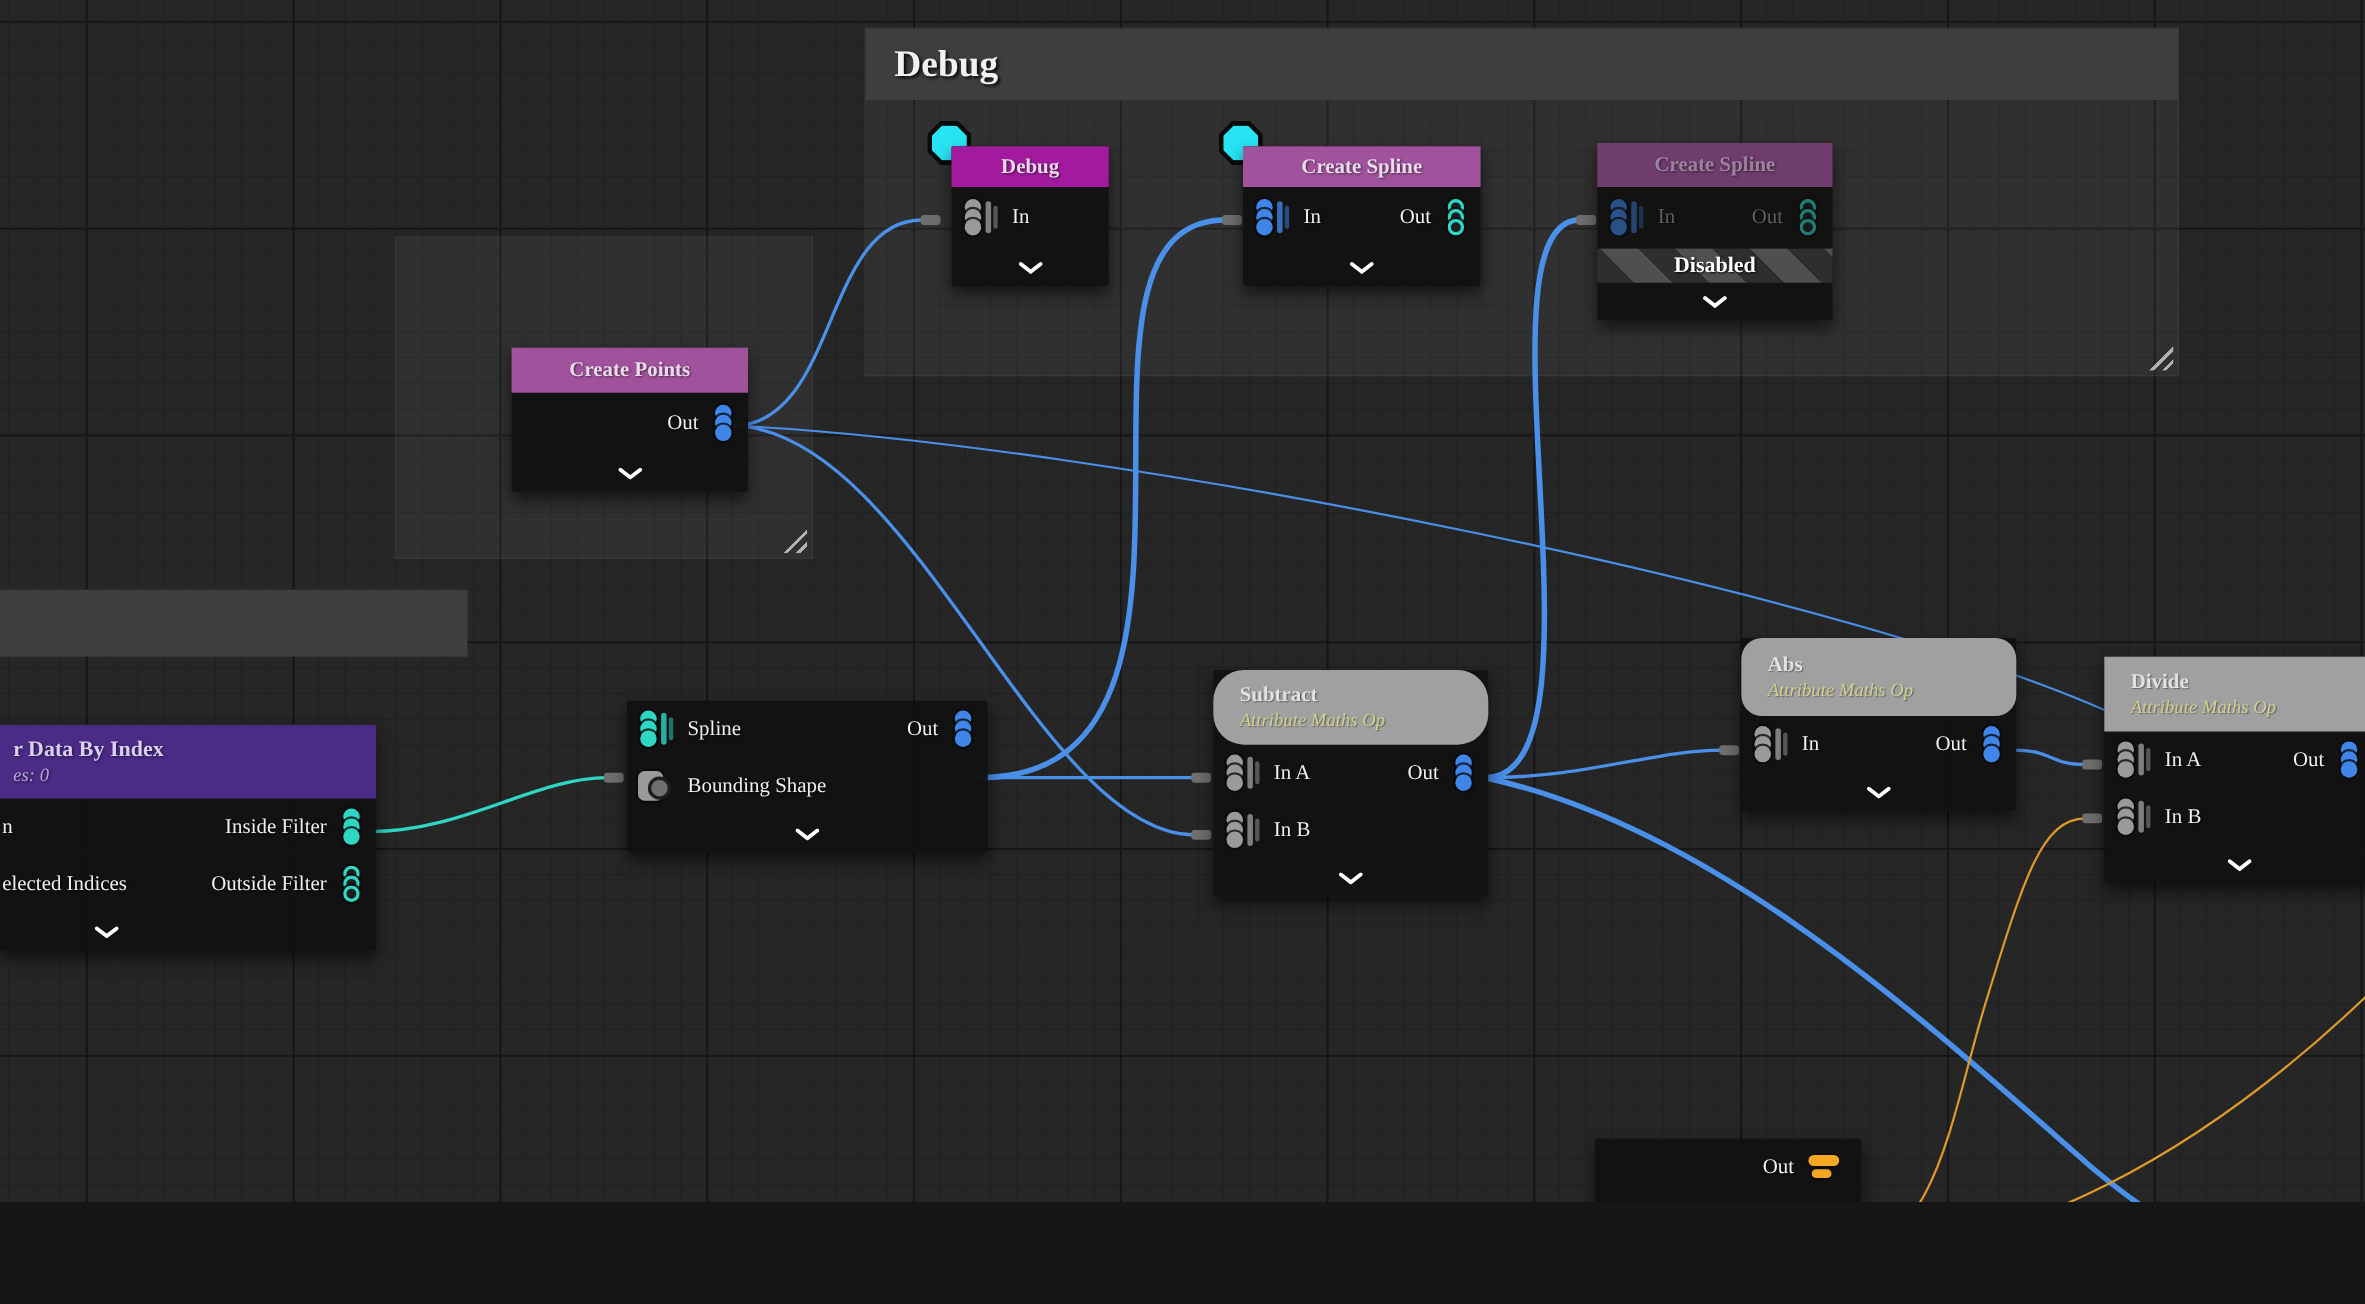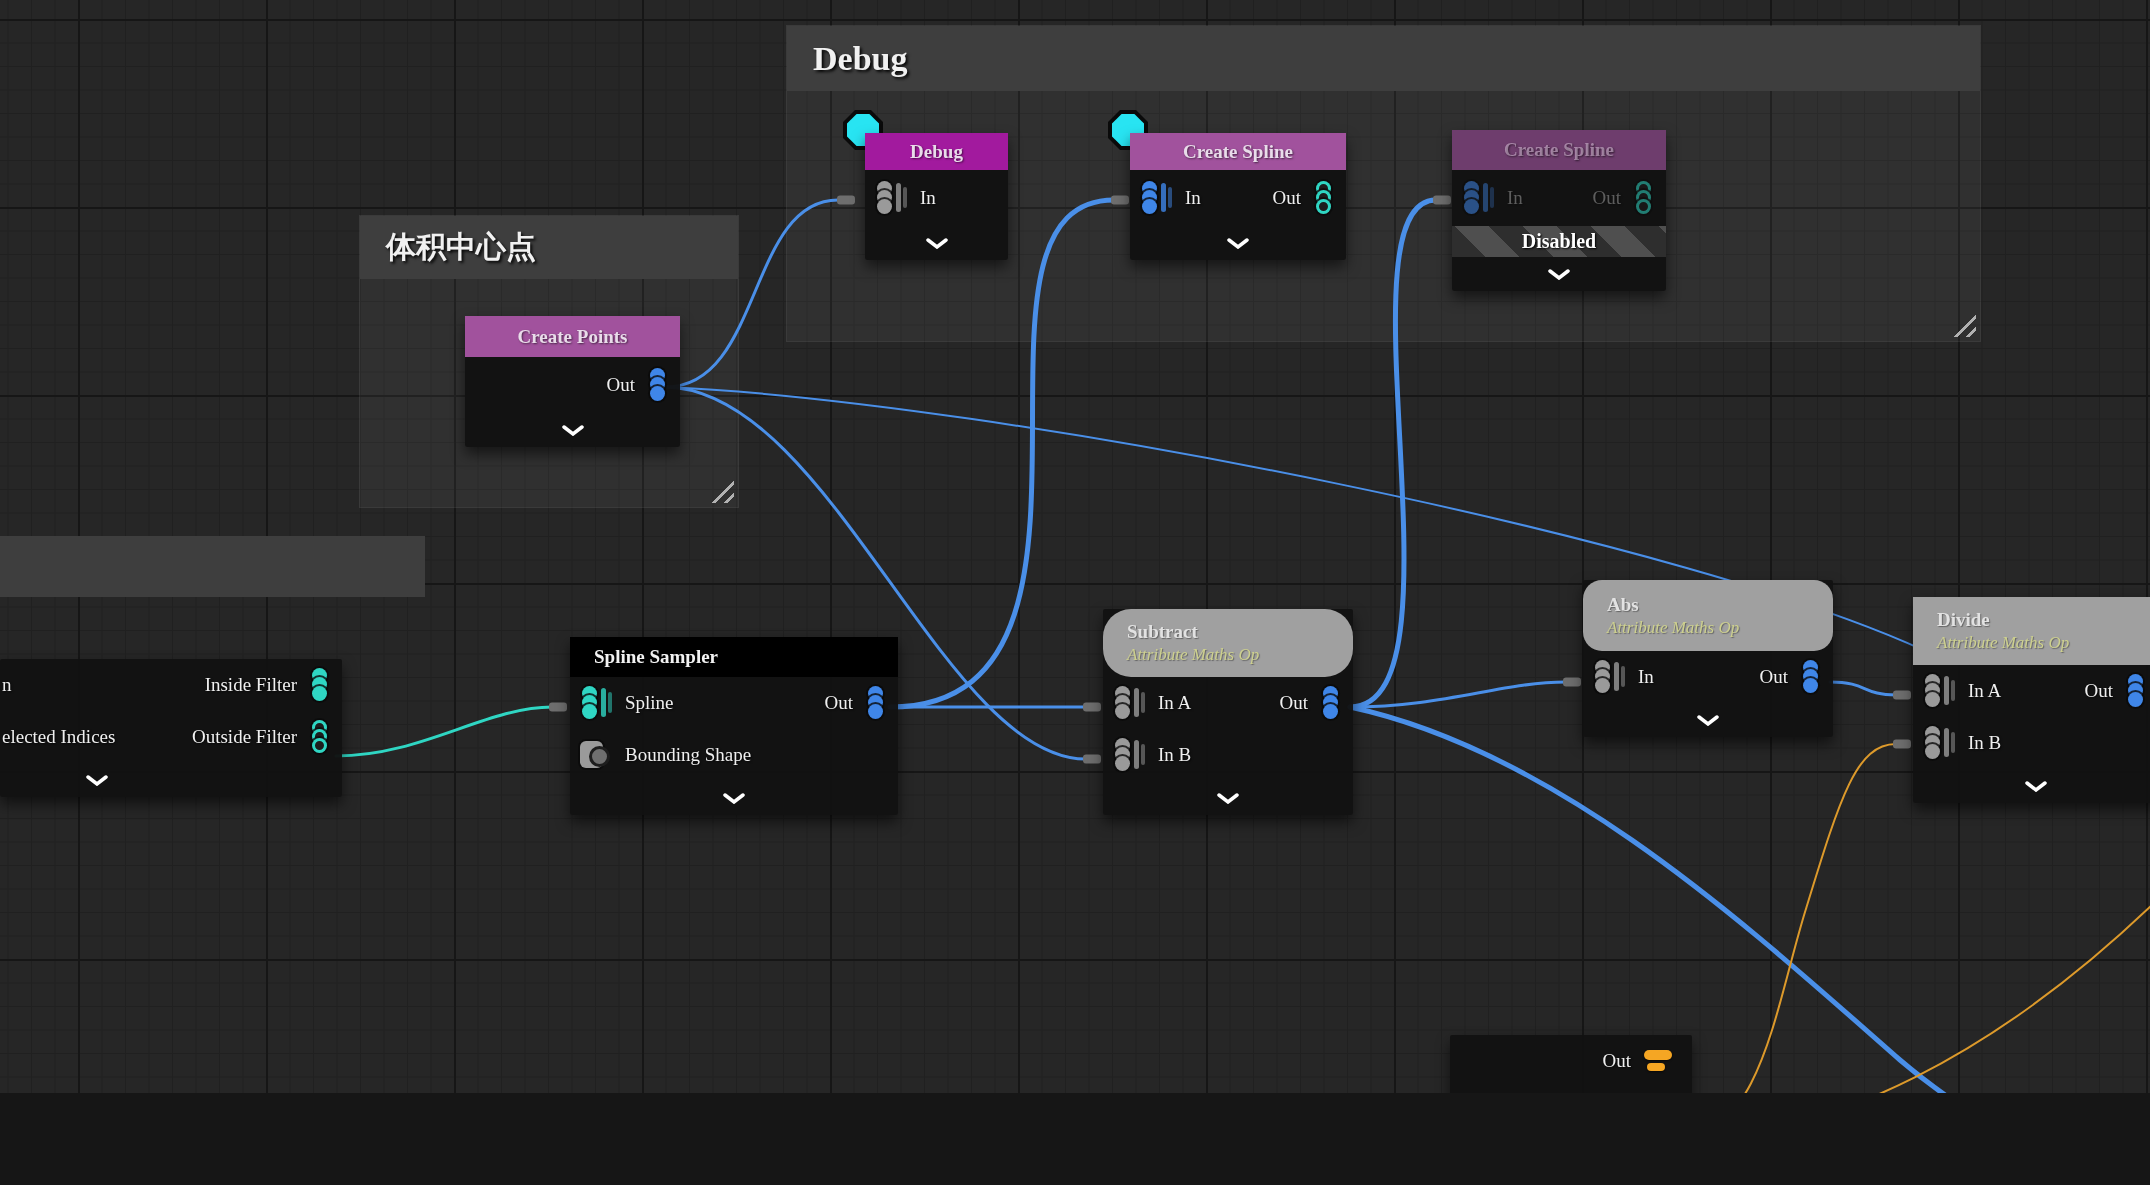--- a/index.html
+++ b/index.html
@@ -87,23 +87,20 @@
 <div id="stage">
 
   <div class="comment layer-comments" style="left:786px;top:25px;width:1193px;height:315px;">
     <div class="cbar" style="height:65px;font-size:34px;padding-left:26px;">
       <span>Debug</span>
     </div>
     <span class="resize-handle"></span>
   </div>
 
   <div class="comment layer-comments" style="left:359px;top:215px;width:378px;height:291px;">
-    <div class="cbar" style="height:63px;font-size:30px;padding-left:26px;">
-      <span>体积中心点</span>
-    </div>
     <span class="resize-handle"></span>
   </div>
 
   <div class="comment layer-comments" style="left:-20px;top:536px;width:445px;height:61px;background:#3e3e3e;border:none;">
     <span></span>
   </div>
 
   <svg id="wires" width="2150" height="1185">
       <path d="M 666 387 C 762 387, 748 200, 838 200" fill="none" stroke="#4a8fe8" stroke-width="3" stroke-linecap="round"></path>
       <rect x="837" y="195.5" width="18" height="9" rx="3" fill="#6e6e6e"></rect>
@@ -238,23 +235,20 @@
       </span>
     </div>
     <div class="chev">
       <svg width="22" height="11">
           <path d="M2 2 L11 9 L20 2" stroke="#fff" stroke-width="3.5" fill="none" stroke-linecap="round"></path>
         </svg>
     </div>
   </div>
 
   <div class="node" style="left:570px;top:637px;width:328px;">
-    <div class="nhead h-black" style="height:40px;">
-      <span>Spline Sampler</span>
-    </div>
     <div class="row between">
       <span class="pgroup">
         <span class="pin-icon k-multi filled" style="--pc: #2fd6c3;">
             <i class="b b1"></i>
             <i class="b b2"></i>
             <i class="c c1"></i>
             <i class="c c2"></i>
             <i class="c c3"></i>
           </span>
         <span class="pin-label">Spline</span>
@@ -415,20 +409,24 @@
       </span>
     </div>
     <div class="chev">
       <svg width="22" height="11">
           <path d="M2 2 L11 9 L20 2" stroke="#fff" stroke-width="3.5" fill="none" stroke-linecap="round"></path>
         </svg>
     </div>
   </div>
 
   <div class="node" style="left:0px;top:659px;width:342px;">
+    <div class="nhead h-violet" style="height:67px;padding-left:12px;">
+      <span style="font-size:20px;">r Data By Index</span>
+      <span class="sub">es: 0</span>
+    </div>
     <div class="row between" style="padding-left:2px;">
       <span class="pgroup">
         <span class="pin-label">n</span>
       </span>
       <span class="pgroup">
         <span class="pin-label">Inside Filter</span>
         <span class="pin-icon k-single filled" style="--pc: #2fd6c3;">
             <i class="c c1"></i>
             <i class="c c2"></i>
             <i class="c c3"></i>

